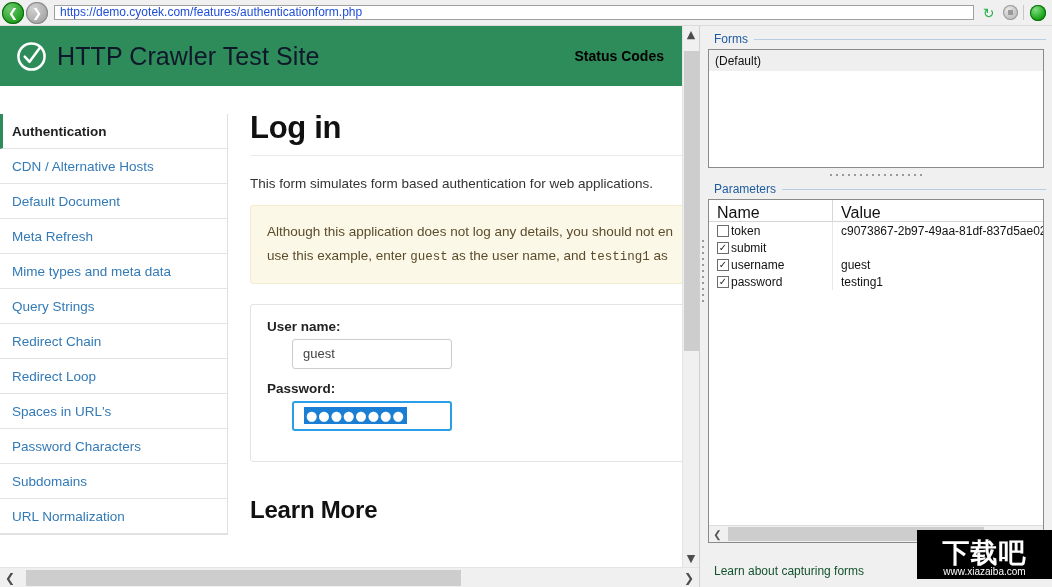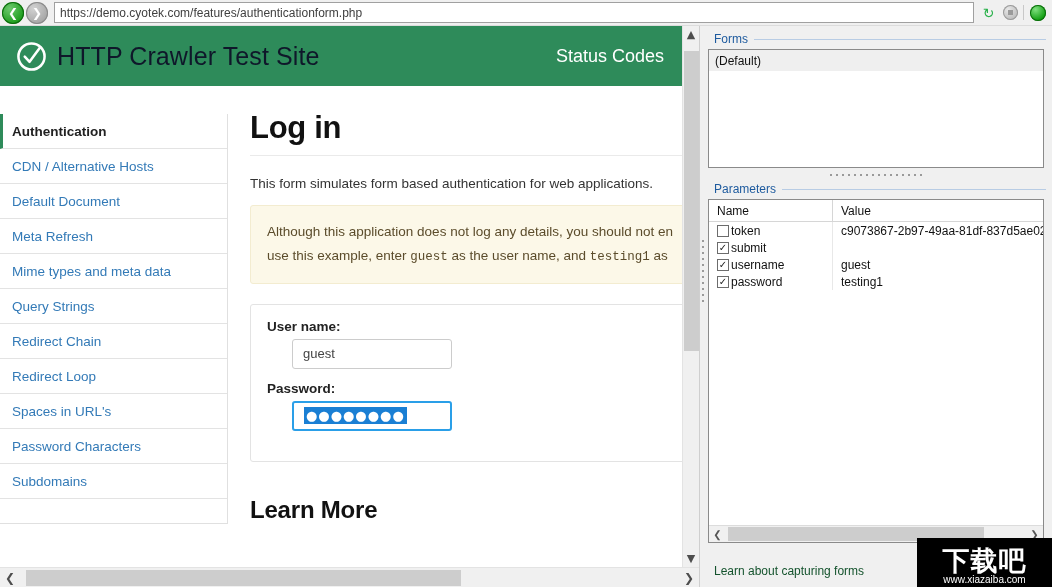--- a/index.html
+++ b/index.html
@@ -47,25 +47,25 @@
   }
   .nav-btn {
     width: 22px; height: 22px; border-radius: 50%;
     display: flex; align-items: center; justify-content: center;
     margin-right: 2px; position: relative;
   }
   .nav-back { background: radial-gradient(circle at 35% 30%, #6ec96e, #1f9e1f 70%, #127a12); box-shadow: inset 0 0 0 1px #0c6b0c; }
   .nav-fwd  { background: radial-gradient(circle at 35% 30%, #d2d2d2, #a8a8a8 70%, #8f8f8f); box-shadow: inset 0 0 0 1px #8a8a8a; }
   .nav-arrow { color: #fff; font-size: 12px; line-height: 1; font-family: "DejaVu Sans", sans-serif; font-weight: bold; }
   .url-field {
-    flex: 1; height: 21px; background: #ffffff;
+    flex: 1; height: 15px; background: #ffffff;
     border: 1px solid #a0a0a0;
-    display: flex; align-items: center;
+    display: flex; align-items: flex-end;
     padding: 0 5px; margin: 0 3px 0 4px;
-    font-size: 12px; color: #404040;
+    font-size: 12px; color: #1d4ed8;
     overflow: hidden; white-space: nowrap;
   }
   .addr-icon { width: 21px; height: 21px; display:flex; align-items:center; justify-content:center; margin-left:1px; }
   .icon-refresh { color: #2bb24c; font-size: 14px; font-family: "DejaVu Sans", sans-serif; }
   .icon-stop {
     width: 15px; height: 15px; border-radius: 50%;
     background: radial-gradient(circle at 35% 30%, #e8e8e8, #bfbfbf 70%, #a9a9a9);
     box-shadow: inset 0 0 0 1px #9a9a9a;
     display:flex; align-items:center; justify-content:center;
   }
@@ -96,21 +96,21 @@
     display: flex; align-items: center;
     padding: 0 16px;
   }
   .brand { display: flex; align-items: center; gap: 10px; }
   .brand-logo { width: 31px; height: 31px; }
   .brand-title {
     color: #0f172a; font-size: 25px; font-weight: normal;
     letter-spacing: .1px;
   }
   .site-nav { margin-left: auto; display:flex; gap: 20px; padding-right: 2px; }
-  .site-nav a { color: #ffffff; font-size: 18px; text-decoration: none; white-space: nowrap; }
+  .site-nav a { color: #000000; font-size: 14px; text-decoration: none; white-space: nowrap; font-weight: bold; }
 
   .page-body { display: flex; }
   .side-list {
     width: 228px; min-width: 228px;
     border: 1px solid #e0e0e0; border-top: none; border-left: none;
     margin-top: 28px;
   }
   .side-item {
     height: 35px; display: flex; align-items: center;
     padding-left: 12px;
@@ -228,21 +228,21 @@
   }
   .vgrip .grip-dot { width: 2px; height: 2px; }
 
   .params-wrap {
     flex: 1; display: flex; flex-direction: column; min-height: 0;
     margin: 0 2px 0 2px;
     background: #ffffff; border: 1px solid #8a8a8a;
   }
   .params-head {
     display: flex; height: 22px; border-bottom: 1px solid #d6d6d6;
-    font-size: 12px; color: #111; background: #fff;
+    font-size: 16px; color: #111; background: #fff;
   }
   .col-name { width: 124px; padding: 4px 0 0 8px; border-right: 1px solid #d6d6d6; }
   .col-value { flex: 1; padding: 4px 0 0 8px; }
   .params-body { flex: 1; overflow: hidden; }
   .param-row { display: flex; height: 17px; align-items: center; font-size: 12px; color: #111; }
   .param-name { width: 124px; display: flex; align-items: center; gap: 2px; padding-left: 8px; border-right: 1px solid #e8e8e8; height:17px;}
   .cbox {
     width: 12px; height: 12px; border: 1px solid #6c6c6c; background: #fff;
     display: flex; align-items: center; justify-content: center;
     font-size: 10px; color: #222; line-height: 1;
@@ -266,21 +266,21 @@
   .btn-create {
     margin-left: auto;
     min-width: 74px; height: 25px;
     background: #e1e1e1; border: 2px solid #0078d7;
     display: flex; align-items: center; justify-content: center;
     font-size: 12px; color: #111;
   }
 
   
   .watermark {
-    position: absolute; right: 0; bottom: 0;
+    position: absolute; right: 0; bottom: 8px;
     width: 135px; height: 49px;
     background: #000000;
     display: flex; flex-direction: column;
     align-items: center; justify-content: flex-end;
     padding-bottom: 1px;
     pointer-events: none;
     margin-top: 48px;
   }
   .wm-glyphs {
     color: #ffffff; font-size: 27px; line-height: 27px;
@@ -363,20 +363,23 @@
                 <span>Redirect Loop</span>
               </div>
               <div class="side-item">
                 <span>Spaces in URL's</span>
               </div>
               <div class="side-item">
                 <span>Password Characters</span>
               </div>
               <div class="side-item">
                 <span>Subdomains</span>
+              </div>
+              <div class="side-item">
+                <span>URL Normalization</span>
               </div>
             </div>
 
             <div class="content">
               <h1>Log in</h1>
               <div class="lead">This form simulates form based authentication for web applications.</div>
 
               <div class="alert">
                 <div>Although this application does not log any details, you should not en</div>
                 <div><span>use this example, enter </span><code>guest</code><span> as the user name, and </span><code>testing1</code><span> as </span></div>

